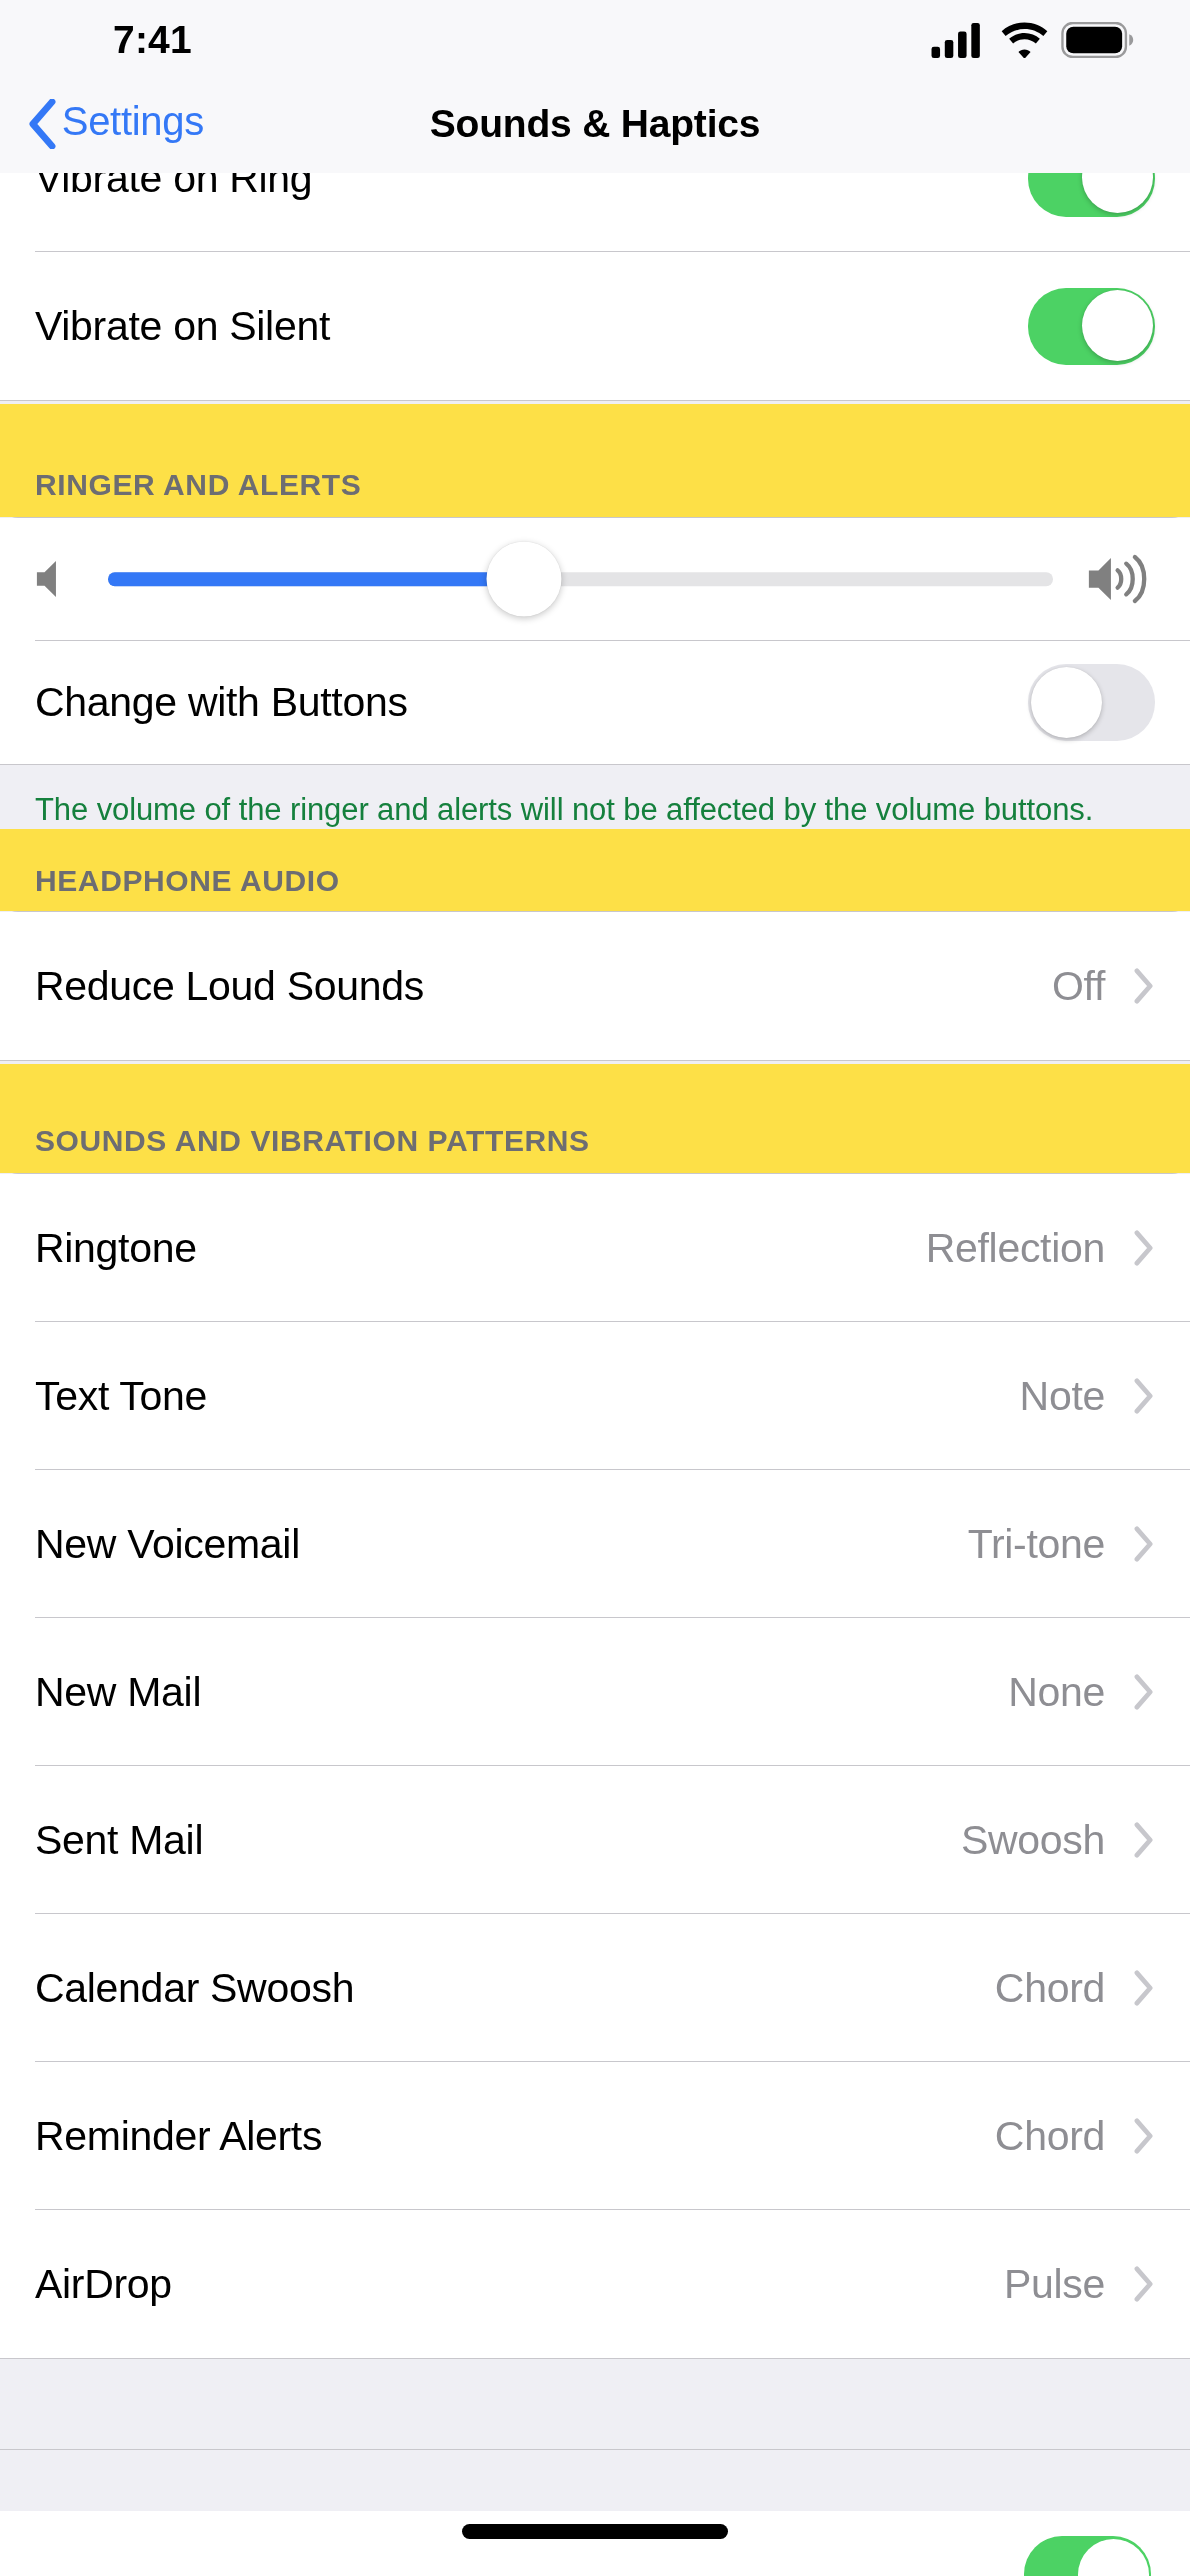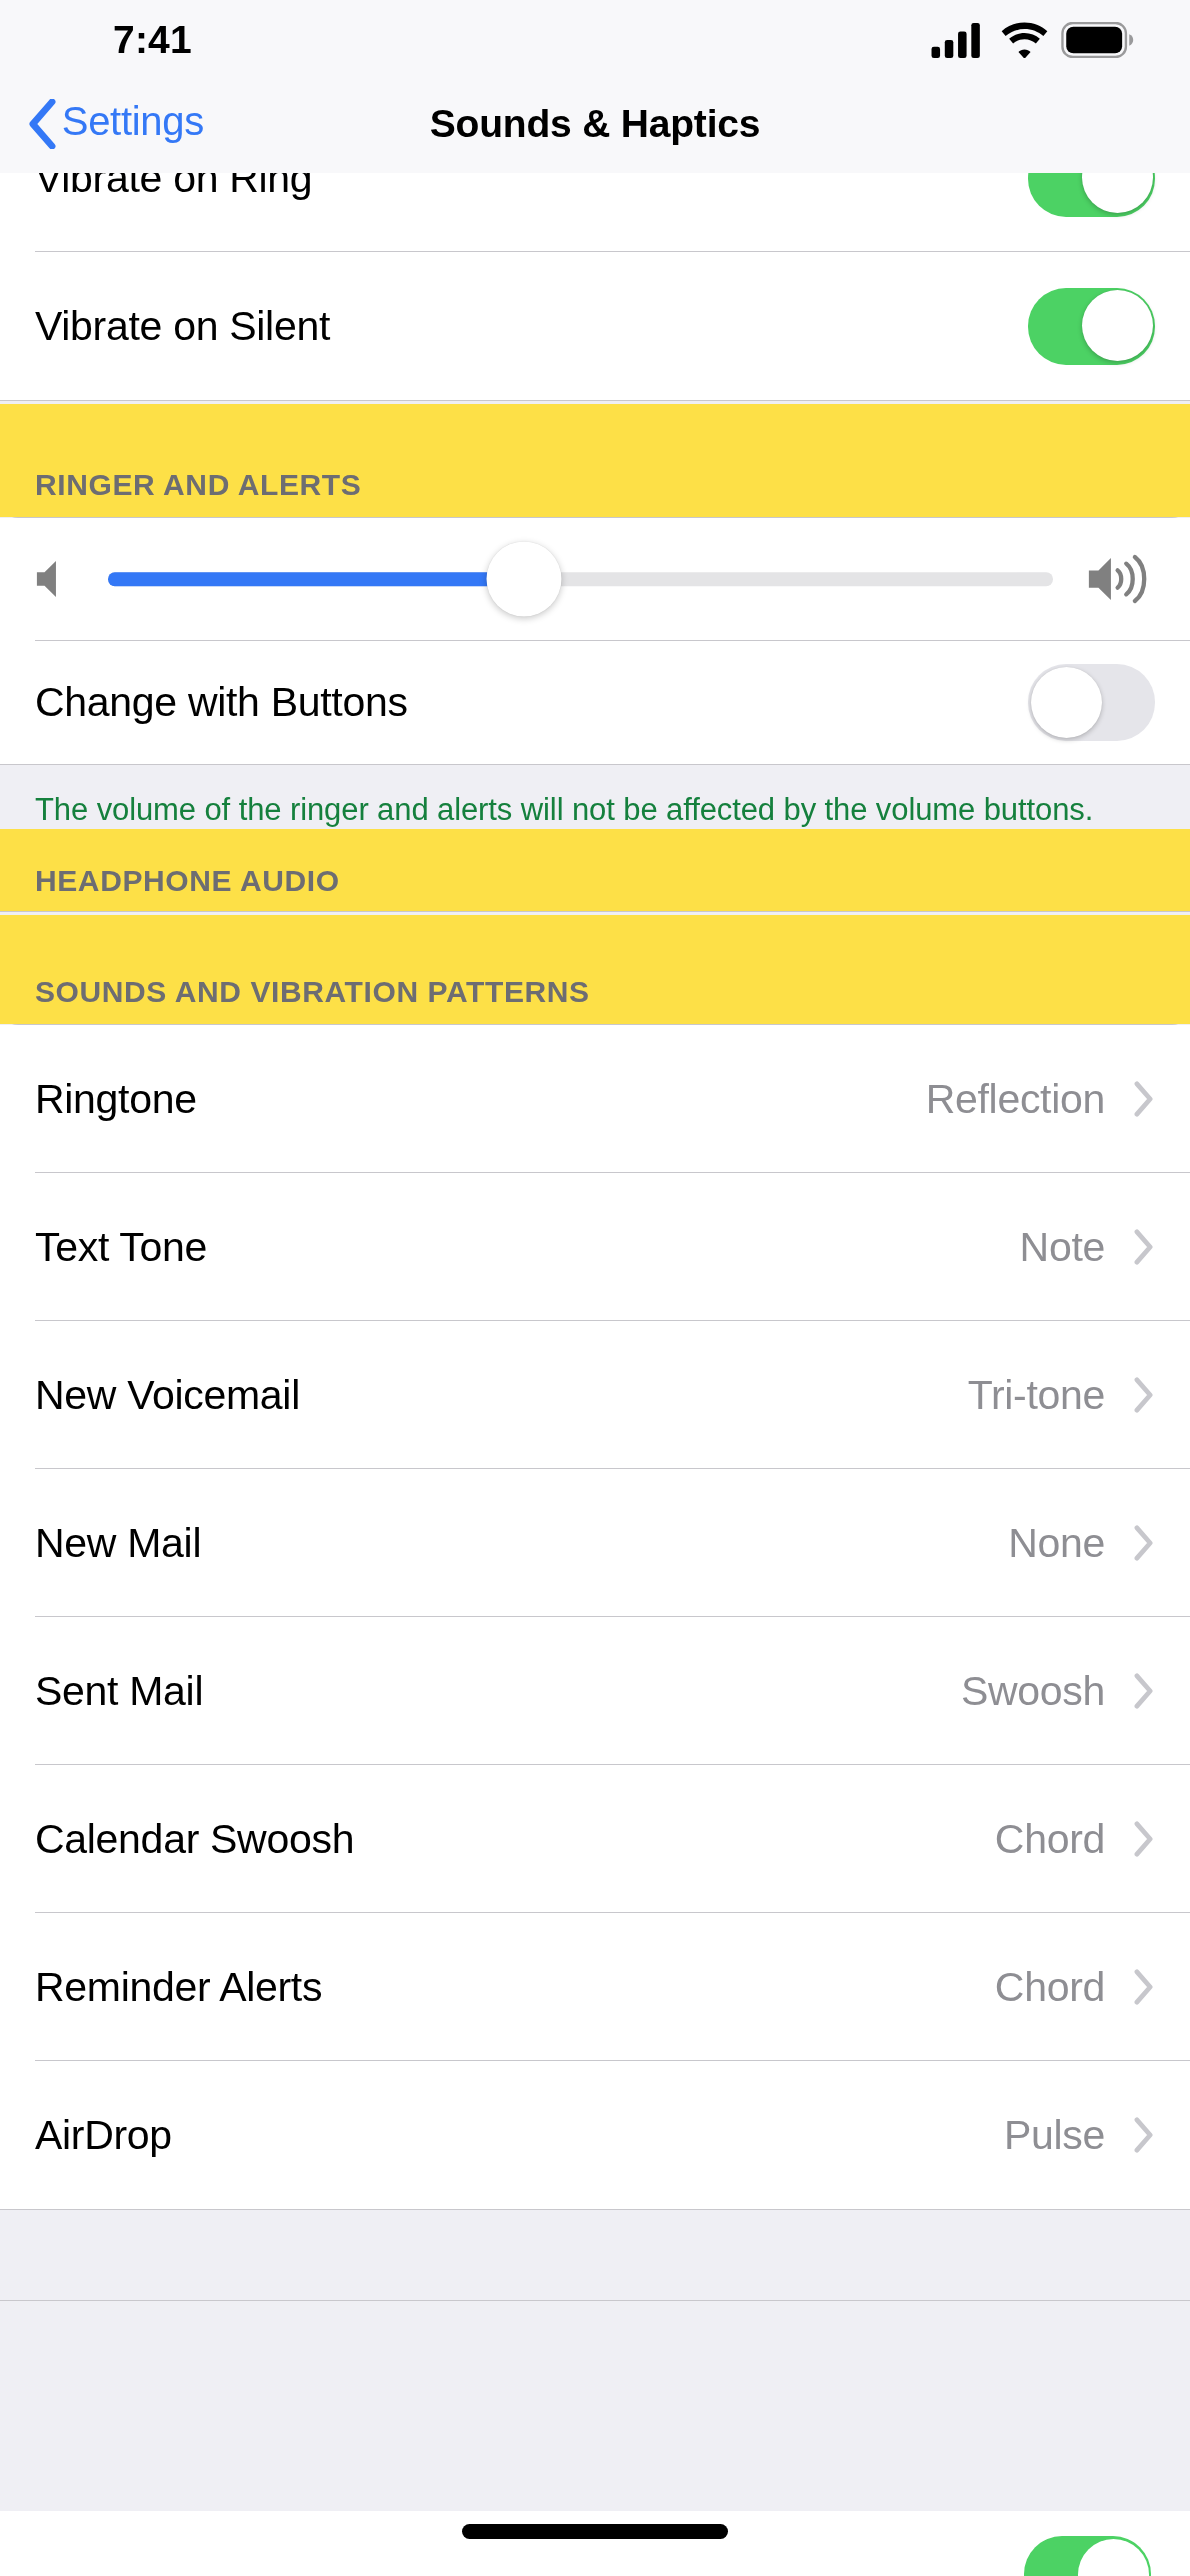--- a/index.html
+++ b/index.html
@@ -281,20 +281,29 @@
         <div class="toggle">
           <div class="knob"></div>
         </div>
       </div>
     </div>
 
     <div class="sec-footer" style="border-top:1px solid #c8c7cc;">The volume of the ringer and alerts will not be affected by the volume buttons.</div>
 
     <div class="sec-header" style="height:82px;padding-bottom:13.4px;">HEADPHONE AUDIO</div>
 
+    <div class="group group-top-border">
+      <div class="row">
+        <span class="row-label">Reduce Loud Sounds</span>
+        <span class="row-value">Off</span>
+        <svg class="chevron" width="21" height="36" viewBox="0 0 22 38">
+          <path d="M3 3 L17 19 L3 35" fill="none" stroke="#c7c7cc" stroke-width="5" stroke-linecap="round" stroke-linejoin="round"></path>
+        </svg>
+      </div>
+    </div>
 
     <div class="spacer" style="height:3.8px;border-top:1px solid #c8c7cc;"></div>
     <div class="sec-header" style="height:109px;padding-bottom:15.3px;">SOUNDS AND VIBRATION PATTERNS</div>
 
     <div class="group group-top-border" id="sounds-list">
 
     <div class="row sep">
           <span class="row-label">Ringtone</span>
           <span class="row-value">Reflection</span>
           <svg class="chevron" width="21" height="36" viewBox="0 0 22 38">

